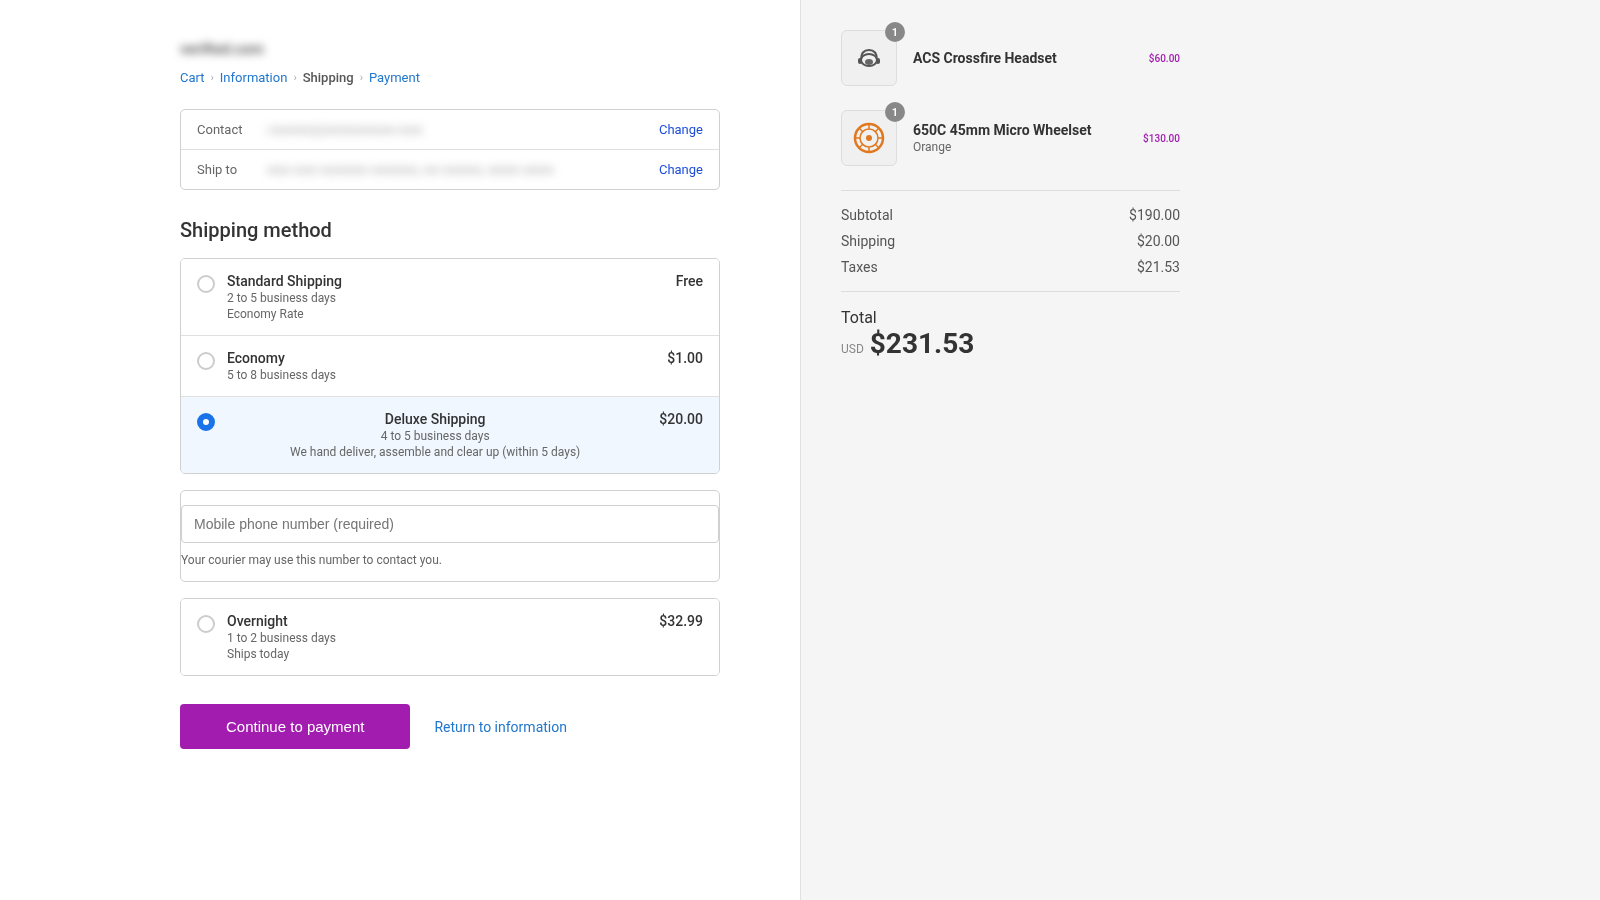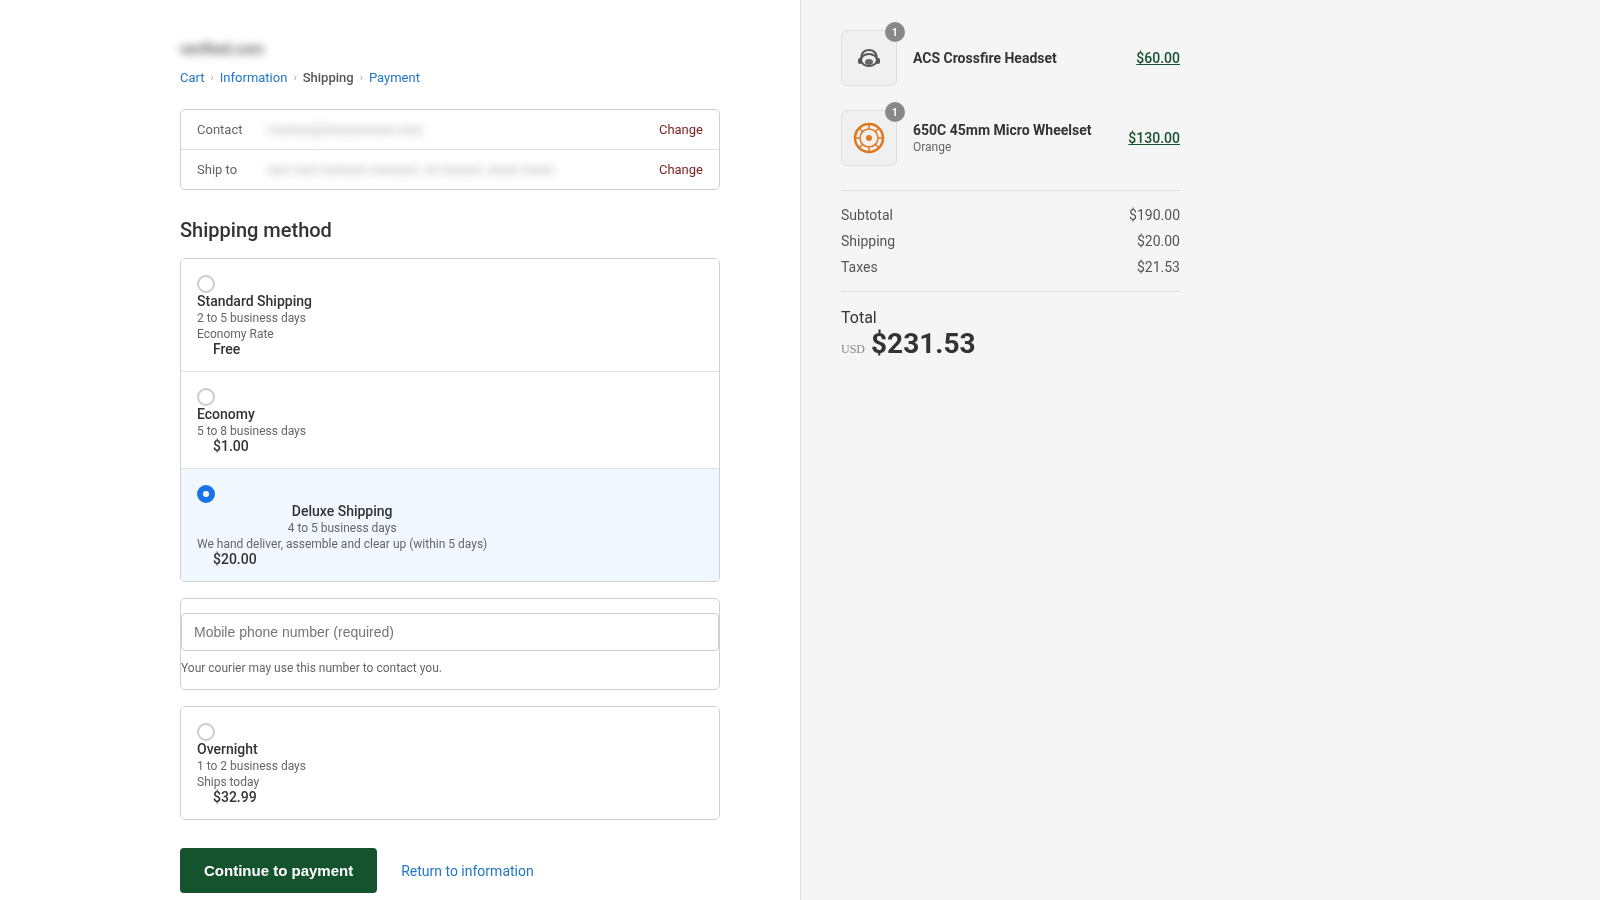--- a/index.html
+++ b/index.html
@@ -76,21 +76,21 @@
       font-size: 13px;
     }
     .info-value {
       flex: 1;
       color: #aaa;
       font-size: 13px;
       filter: blur(5px);
       user-select: none;
     }
     .info-change {
-      color: #7f1d1d;
+      color: #1d4ed8;
       cursor: pointer;
       font-size: 13px;
       text-decoration: none;
     }
 
     
     .section-title {
       font-size: 20px;
       font-weight: 500;
       color: #333;
@@ -103,21 +103,20 @@
       overflow: hidden;
       margin-bottom: 16px;
     }
 
     .shipping-option {
       display: flex;
       align-items: flex-start;
       padding: 14px 16px;
       background: #fff;
       cursor: pointer;
-      flex-direction: column;
     }
     .shipping-option + .shipping-option {
       border-top: 1px solid #e0e0e0;
     }
     .shipping-option.selected {
       background: #f0f7ff;
       text-align: center;
     }
 
     .radio-btn {
@@ -196,27 +195,27 @@
     }
 
     
     .btn-row {
       display: flex;
       align-items: center;
       gap: 24px;
       margin-top: 28px;
     }
     .btn-primary {
-      background: #14532d;
+      background: #a21caf;
       color: #fff;
       border: none;
       border-radius: 4px;
-      padding: 14px 24px;
+      padding: 14px 46px;
       font-size: 15px;
-      font-weight: 700;
+      font-weight: 400;
       cursor: pointer;
     }
     .btn-link {
       color: #2277cc;
       background: none;
       border: none;
       font-size: 14px;
       cursor: pointer;
       text-decoration: none;
     }
@@ -266,24 +265,23 @@
       font-size: 14px;
       font-weight: 700;
       color: #333;
     }
     .item-sub {
       font-size: 12px;
       color: #666;
       margin-top: 2px;
     }
     .item-price {
-      font-size: 14px;
+      font-size: 10px;
       font-weight: 500;
-      color: #14532d;
-      text-decoration: underline;
+      color: #a21caf;
     }
 
     .divider {
       border: none;
       border-top: 1px solid #ddd;
       margin: 16px 0;
     }
 
     .summary-row {
       display: flex;
@@ -306,21 +304,20 @@
       color: #333;
     }
     .total-amount-wrap {
       display: flex;
       align-items: baseline;
       gap: 6px;
     }
     .total-currency {
       font-size: 12px;
       color: #888;
-      font-family: Liberation Serif, serif;
     }
     .total-amount {
       font-size: 28px;
       font-weight: 700;
       color: #333;
     }
   </style>
 </head>
 <body>
 

